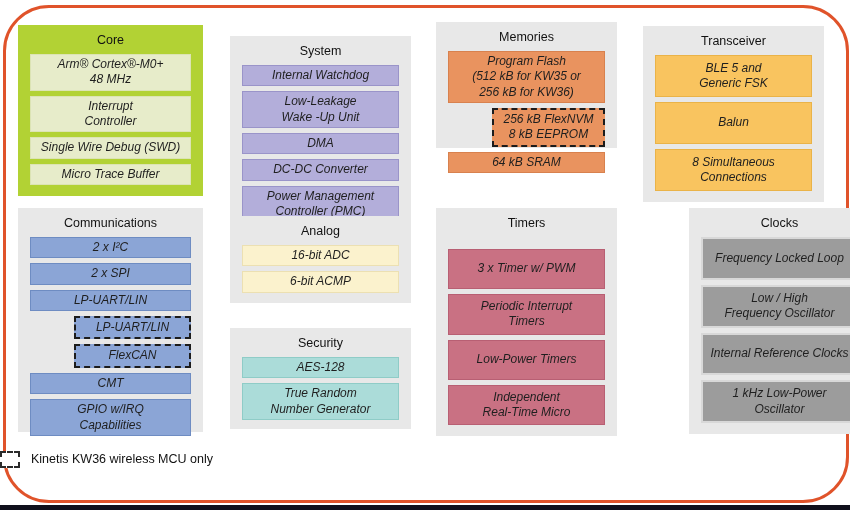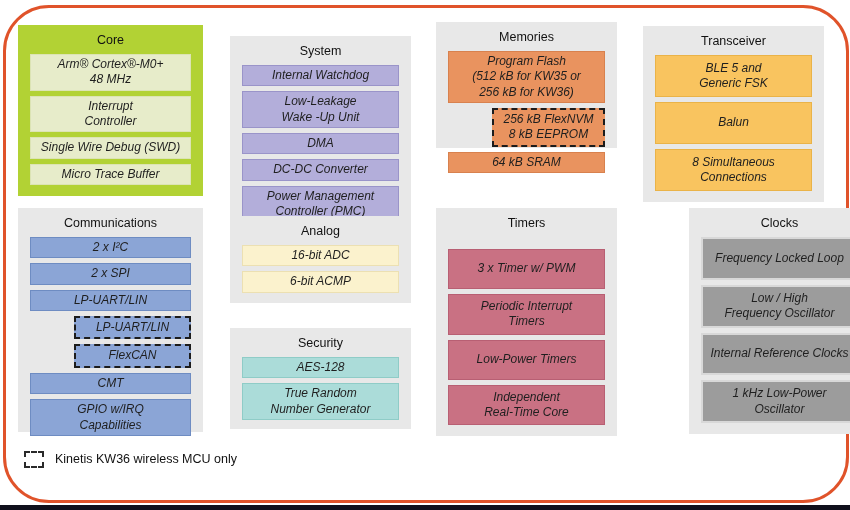--- a/index.html
+++ b/index.html
@@ -46,21 +46,21 @@
   #system        { left:230px; top:36px;  width:181px; height:199px; --item-bg:#b3aeda; --item-border:#9a94c9; }
   #analog        { left:230px; top:216px; width:181px; height:87px;  --item-bg:#fbf2cd; --item-border:#ece0b2; }
   #security      { left:230px; top:328px; width:181px; height:101px; --item-bg:#abdcd9; --item-border:#8fccc7; }
   #memories      { left:436px; top:22px;  width:181px; height:126px; --item-bg:#e9935f; --item-border:#d8814e; }
   #timers        { left:436px; top:208px; width:181px; height:228px;gap:12px; --item-bg:#c97183; --item-border:#b85f73; }
   #transceiver   { left:643px; top:26px;  width:181px; height:176px; --item-bg:#f9c45f; --item-border:#eab348; }
   #clocks        { left:643px; top:208px; width:181px; height:226px;margin-left:46px; --item-bg:#9c9c9c; --item-border:#d8d8d8; }
   #clocks .block { border-width:2px; }
 
   #legend {
-    position:absolute; left:24px; top:448px; height:22px;
+    position:absolute; left:0; top:448px; height:22px;
     display:flex; align-items:center; gap:11px;
   }
   #legend .swatch {
     width:16px; height:13px; background:#ffffff;
     border:2px dashed #2a2a2a;
   }
   #legend .label { font-size:12.5px; color:#121212; }
 </style>
 </head>
 <body>
@@ -139,21 +139,21 @@
   </section>
 
   <section class="panel" id="timers">
     <h3>Timers</h3>
     <div class="items">
         <div class="block">3 x Timer w/ PWM</div>
         <div class="block">Periodic Interrupt
 Timers</div>
         <div class="block">Low-Power Timers</div>
         <div class="block">Independent
-Real-Time Core</div>
+Real-Time Micro</div>
       </div>
   </section>
 
   <section class="panel" id="transceiver">
     <h3>Transceiver</h3>
     <div class="items">
         <div class="block">BLE 5 and
 Generic FSK</div>
         <div class="block">Balun</div>
         <div class="block">8 Simultaneous

